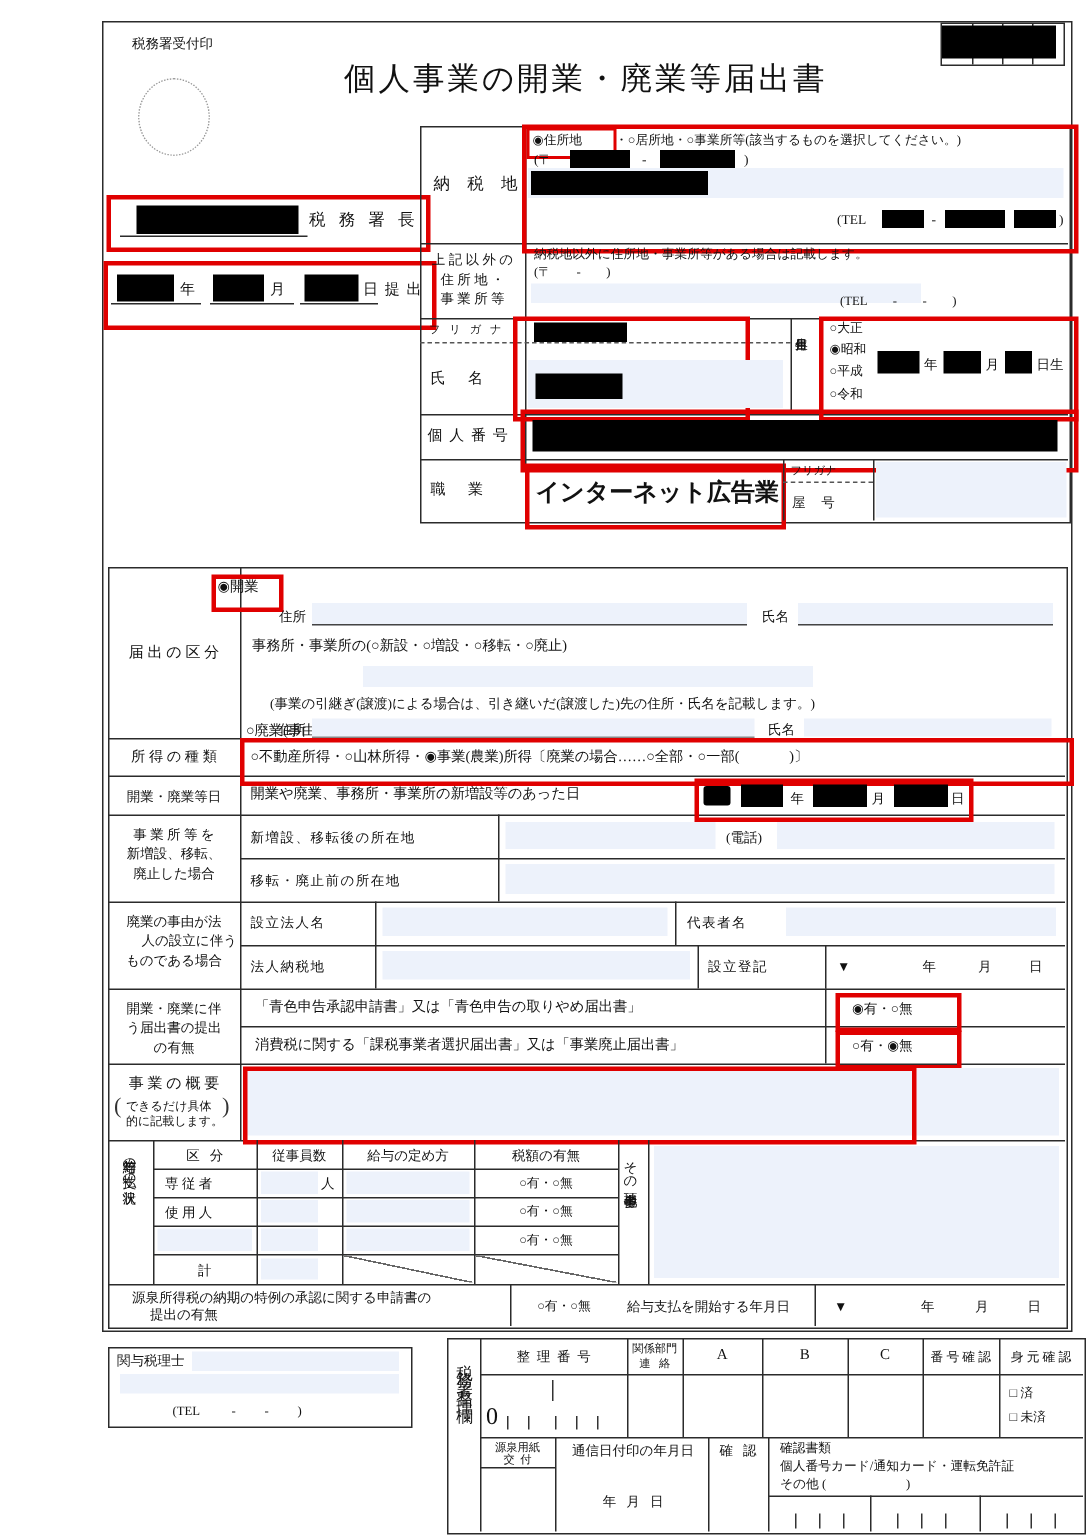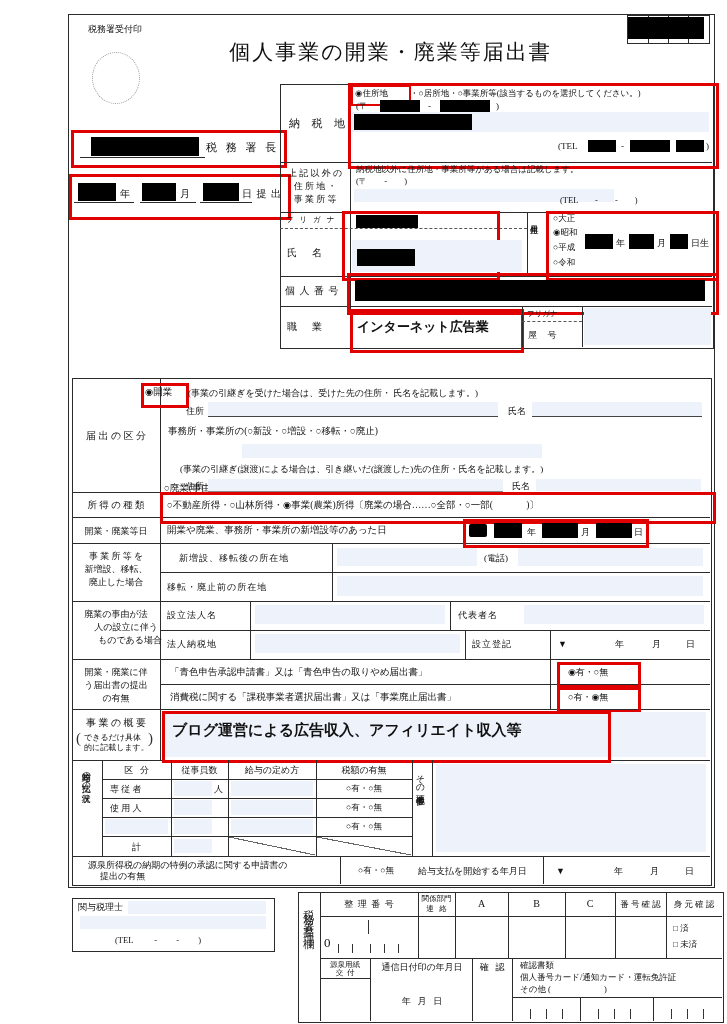--- a/index.html
+++ b/index.html
@@ -3,21 +3,21 @@
 <meta charset="utf-8">
 <style>
   :root{ --red:#e00000; --field:#edf2fb; --line:#2b2b2b; --ink:#111; }
   html,body{margin:0;padding:0;background:#fff;}
   .page{position:relative;width:727px;height:1024px;background:#fff;overflow:hidden;
         font-family:"Liberation Serif","DejaVu Serif",serif;color:var(--ink);}
   .a{position:absolute;}
   .t{white-space:pre;line-height:1.15;}
   .f7{font-size:7.5px}.f8{font-size:8px}.f85{font-size:8.5px}.f9{font-size:9px}
   .f95{font-size:9.5px}.f10{font-size:10px}.f11{font-size:11px}
-  .f13{font-size:13px}.f15{font-size:15px}.f21{font-size:21px}
+  .f13{font-size:16px}.f15{font-size:15px}.f21{font-size:21px}
   .ls1{letter-spacing:1px}.ls2{letter-spacing:2px}.ls3{letter-spacing:3px}
   .bold{font-weight:bold}
   .sans{font-family:"Liberation Sans","DejaVu Sans",sans-serif;}
   .bar{background:#000;}
   .fl{background:var(--field);}
   .rb{border:3px solid var(--red);}
   .bx{border:1.5px solid var(--line);}
   .hl{background:var(--line);height:1px;}
   .vl{background:var(--line);width:1px;}
   .vt{writing-mode:vertical-rl;text-orientation:upright;}
@@ -143,21 +143,20 @@
   <div class="a hl" style="left:160px;top:630px;width:550px;"></div>
   <div class="a hl" style="left:72px;top:659px;width:638px;"></div>
   <div class="a hl" style="left:160px;top:684px;width:550px;"></div>
   <div class="a hl" style="left:72px;top:709px;width:638px;"></div>
   <div class="a hl" style="left:72px;top:760px;width:638px;"></div>
   <div class="a hl" style="left:72px;top:856px;width:638px;"></div>
 
   <div class="a t f10 ctr" style="left:72px;top:430px;width:88px;">届 出 の 区 分</div>
   <div class="a rb" style="left:141px;top:383px;width:42px;height:19px;"></div>
   <div class="a t f95" style="left:145px;top:387px;">◉開業</div>
-  <div class="a t f9" style="left:188px;top:388px;">(事業の引継ぎを受けた場合は、受けた先の住所・ 氏名を記載します。)</div>
   <div class="a t f9" style="left:186px;top:406px;">住所</div>
   <div class="a under" style="left:208px;top:402px;width:290px;height:14px;"></div>
   <div class="a t f9" style="left:508px;top:406px;">氏名</div>
   <div class="a under" style="left:532px;top:402px;width:170px;height:14px;"></div>
   <div class="a t f95" style="left:168px;top:426px;">事務所・事業所の(○新設・○増設・○移転・○廃止)</div>
   <div class="a t f95" style="left:164px;top:472px;margin-top:11px;">○廃業(事由)</div>
   <div class="a fl" style="left:242px;top:444px;width:300px;height:14px;"></div>
   <div class="a t f9" style="left:180px;top:464px;">(事業の引継ぎ(譲渡)による場合は、引き継いだ(譲渡した)先の住所・氏名を記載します。)</div>
   <div class="a t f9" style="left:186px;top:481px;">住所</div>
   <div class="a fl" style="left:208px;top:479px;width:295px;height:12px;border-bottom:1px solid #888;"></div>
@@ -176,30 +175,30 @@
   <div class="a t f9" style="left:527px;top:527px;">年</div>
   <div class="a bar" style="left:542px;top:523px;width:36px;height:15px;"></div>
   <div class="a t f9" style="left:581px;top:527px;">月</div>
   <div class="a bar" style="left:596px;top:523px;width:36px;height:15px;"></div>
   <div class="a t f9" style="left:634px;top:527px;">日</div>
 
   <div class="a t f9 ctr" style="left:74px;top:551px;width:84px;">事 業 所 等 を</div>
   <div class="a t f9 ctr" style="left:74px;top:564px;width:84px;">新増設、移転、</div>
   <div class="a t f9 ctr" style="left:74px;top:577px;width:84px;">廃止した場合</div>
   <div class="a vl" style="left:332px;top:543px;height:58px;"></div>
-  <div class="a t f9 ls1" style="left:167px;top:553px;margin-left:12px;">新増設、移転後の所在地</div>
+  <div class="a t f9 ls1" style="left:167px;top:553px;">新増設、移転後の所在地</div>
   <div class="a fl" style="left:337px;top:548px;width:140px;height:18px;"></div>
   <div class="a t f9" style="left:484px;top:553px;">(電話)</div>
   <div class="a fl" style="left:518px;top:548px;width:185px;height:18px;"></div>
   <div class="a t f9 ls1" style="left:167px;top:582px;">移転・廃止前の所在地</div>
   <div class="a fl" style="left:337px;top:576px;width:366px;height:20px;"></div>
 
   <div class="a t f9 ctr" style="left:74px;top:609px;width:84px;">廃業の事由が法</div>
   <div class="a t f9 ctr" style="left:74px;top:622px;width:84px;text-align:right;">人の設立に伴う</div>
-  <div class="a t f9 ctr" style="left:74px;top:635px;width:84px;padding-left:14px;">ものである場合</div>
+  <div class="a t f9 ctr" style="left:74px;top:635px;width:84px;">ものである場合</div>
   <div class="a vl" style="left:250px;top:601px;height:58px;"></div>
   <div class="a t f9 ls1" style="left:167px;top:610px;">設立法人名</div>
   <div class="a fl" style="left:255px;top:605px;width:190px;height:19px;"></div>
   <div class="a vl" style="left:450px;top:601px;height:29px;"></div>
   <div class="a t f9 ls1" style="left:458px;top:610px;">代表者名</div>
   <div class="a fl" style="left:524px;top:605px;width:180px;height:19px;"></div>
   <div class="a t f9 ls1" style="left:167px;top:639px;">法人納税地</div>
   <div class="a fl" style="left:255px;top:634px;width:205px;height:19px;"></div>
   <div class="a vl" style="left:465px;top:630px;height:29px;"></div>
   <div class="a t f9 ls1" style="left:472px;top:639px;">設立登記</div>
@@ -220,21 +219,20 @@
   <div class="a rb" style="left:557px;top:687px;width:78px;height:20px;"></div>
   <div class="a t f9" style="left:568px;top:692px;">○有・◉無</div>
 
   <div class="a t f10 ctr" style="left:72px;top:717px;width:88px;">事 業 の 概 要</div>
   <div class="a t" style="left:76px;top:730px;font-size:15px;color:#333;">(</div>
   <div class="a t f8" style="left:84px;top:733px;">できるだけ具体</div>
   <div class="a t f8" style="left:84px;top:743px;">的に記載します。</div>
   <div class="a t" style="left:148px;top:730px;font-size:15px;color:#333;">)</div>
   <div class="a fl" style="left:163px;top:712px;width:543px;height:45px;"></div>
   <div class="a rb" style="left:162px;top:711px;width:443px;height:46px;"></div>
-  <div class="a t f15 bold sans" style="left:172px;top:721px;">ブログ運営による広告収入、アフィリエイト収入等</div>
 
   <div class="a vt t f9" style="left:81px;top:766px;">給与等の支払の状況</div>
   <div class="a vl" style="left:102px;top:760px;height:96px;"></div>
   <div class="a vl" style="left:171px;top:760px;height:96px;"></div>
   <div class="a vl" style="left:228px;top:760px;height:96px;"></div>
   <div class="a vl" style="left:316px;top:760px;height:96px;"></div>
   <div class="a vl" style="left:412px;top:760px;height:96px;"></div>
   <div class="a vl" style="left:432px;top:760px;height:96px;"></div>
   <div class="a hl" style="left:102px;top:779px;width:310px;"></div>
   <div class="a hl" style="left:102px;top:798px;width:310px;"></div>

